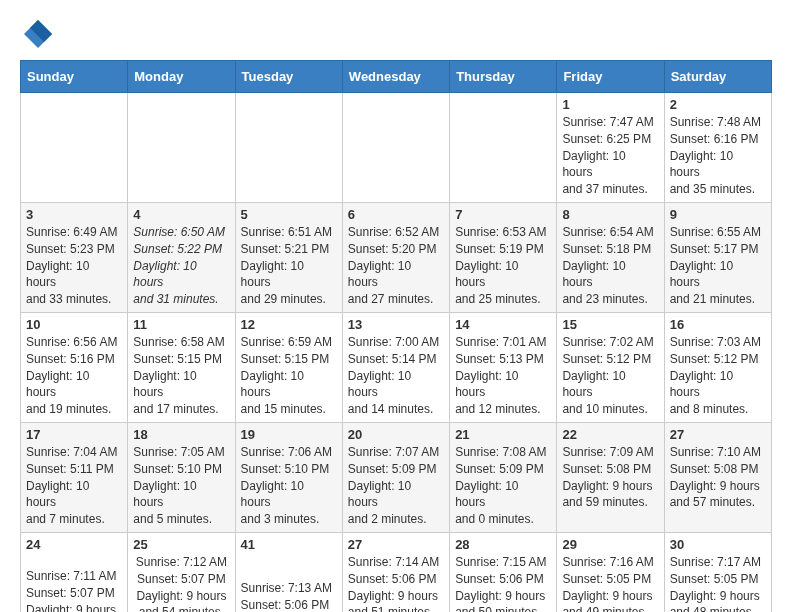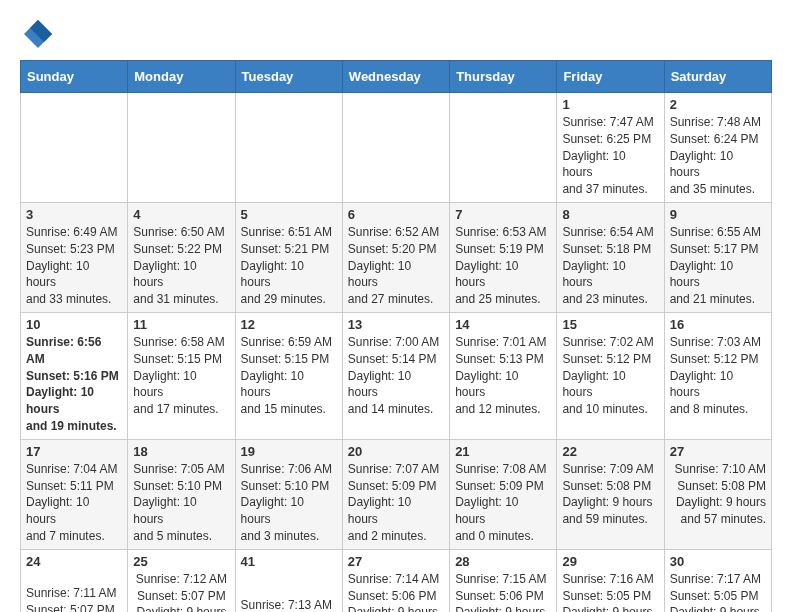--- a/index.html
+++ b/index.html
@@ -143,36 +143,36 @@
           <td>
             <span class="day-number">1</span>
             <div class="day-info" style="white-space: pre-line;">Sunrise: 7:47 AM
 Sunset: 6:25 PM
 Daylight: 10 hours
 and 37 minutes.</div>
           </td>
           <td>
             <span class="day-number">2</span>
             <div class="day-info" style="white-space: pre-line;">Sunrise: 7:48 AM
-Sunset: 6:24 PM
+Sunset: 6:16 PM
 Daylight: 10 hours
 and 35 minutes.</div>
           </td>
         </tr>
         <tr>
           <td>
             <span class="day-number">3</span>
             <div class="day-info" style="white-space: pre-line;">Sunrise: 6:49 AM
 Sunset: 5:23 PM
 Daylight: 10 hours
 and 33 minutes.</div>
           </td>
           <td>
             <span class="day-number">4</span>
-            <div class="day-info" style="white-space: pre-line;">Sunrise: 6:50 AM
+            <div class="day-info" style="white-space: pre-line; font-style: italic;">Sunrise: 6:50 AM
 Sunset: 5:22 PM
 Daylight: 10 hours
 and 31 minutes.</div>
           </td>
           <td>
             <span class="day-number">5</span>
             <div class="day-info" style="white-space: pre-line;">Sunrise: 6:51 AM
 Sunset: 5:21 PM
 Daylight: 10 hours
 and 29 minutes.</div>
@@ -202,21 +202,21 @@
             <span class="day-number">9</span>
             <div class="day-info" style="white-space: pre-line;">Sunrise: 6:55 AM
 Sunset: 5:17 PM
 Daylight: 10 hours
 and 21 minutes.</div>
           </td>
         </tr>
         <tr>
           <td>
             <span class="day-number">10</span>
-            <div class="day-info" style="white-space: pre-line; font-weight: bold;">Sunrise: 6:56 AM
+            <div class="day-info" style="white-space: pre-line;">Sunrise: 6:56 AM
 Sunset: 5:16 PM
 Daylight: 10 hours
 and 19 minutes.</div>
           </td>
           <td>
             <span class="day-number">11</span>
             <div class="day-info" style="white-space: pre-line;">Sunrise: 6:58 AM
 Sunset: 5:15 PM
 Daylight: 10 hours
 and 17 minutes.</div>
@@ -295,21 +295,21 @@
           </td>
           <td>
             <span class="day-number">22</span>
             <div class="day-info" style="white-space: pre-line;">Sunrise: 7:09 AM
 Sunset: 5:08 PM
 Daylight: 9 hours
 and 59 minutes.</div>
           </td>
           <td>
             <span class="day-number">27</span>
-            <div class="day-info" style="white-space: pre-line; text-align: right;">Sunrise: 7:10 AM
+            <div class="day-info" style="white-space: pre-line;">Sunrise: 7:10 AM
 Sunset: 5:08 PM
 Daylight: 9 hours
 and 57 minutes.</div>
           </td>
         </tr>
         <tr>
           <td>
             <span class="day-number">24</span>
             <div class="day-info" style="white-space: pre-line; margin-top: 16px;">Sunrise: 7:11 AM
 Sunset: 5:07 PM

